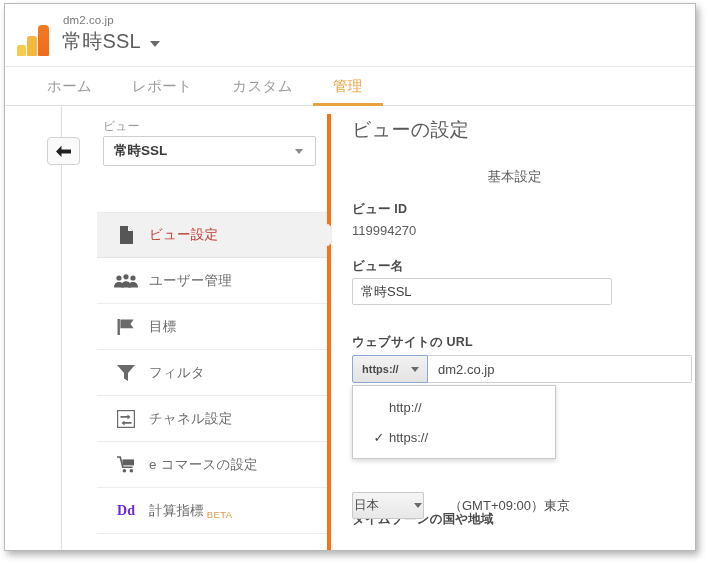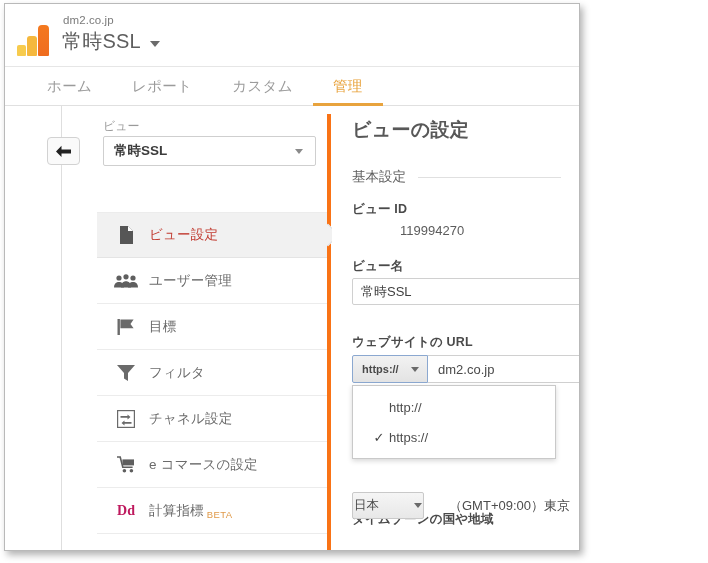--- a/index.html
+++ b/index.html
@@ -13,21 +13,21 @@
     overflow: hidden;
     font-family: "Liberation Sans", "DejaVu Sans", sans-serif;
     -webkit-font-smoothing: antialiased;
   }
 
   
   #window-frame {
     position: absolute;
     left: 4px;
     top: 3px;
-    width: 576px;
+    width: 692px;
     height: 548px;
     background: #ffffff;
     border: 1px solid #b9b9b9;
     box-sizing: border-box;
     box-shadow: 3px 4px 7px rgba(0,0,0,0.30);
     overflow: hidden;
   }
 
   
   #account-bar {
@@ -248,50 +248,50 @@
   .menu-badge {
     font-size: 9.5px;
     color: #e09a4a;
     margin-left: 3px;
     letter-spacing: .4px;
     vertical-align: bottom;
   }
   .dd-glyph {
     font-size: 14px;
     font-weight: bold;
-    color: #be185d;
+    color: #6d28d9;
     font-family: "Liberation Serif", serif;
   }
 
   
   #detail-pane {
     position: absolute;
     left: 327px;
     top: 0;
     right: 0;
     height: 100%;
     background: #fff;
     overflow: hidden;
   }
   #detail-title {
     position: absolute;
     left: 20px;
     top: 11px;
     font-size: 19px;
     color: #585858;
     letter-spacing: .3px;
-    font-weight: bold;
   }
   #section-head {
     position: absolute;
     left: 20px;
     top: 62px;
     right: 18px;
     display: flex;
     align-items: center;
+    flex-direction: column;
   }
   #section-head .sh-text {
     font-size: 13.5px;
     color: #5d5d5d;
     white-space: nowrap;
   }
   #section-head .sh-rule {
     flex: 1;
     height: 1px;
     background: #e0e0e0;
@@ -304,21 +304,20 @@
     font-size: 12.5px;
     color: #4a4a4a;
     font-weight: bold;
     letter-spacing: .2px;
   }
   .field-static {
     position: absolute;
     left: 20px;
     font-size: 13px;
     color: #5c5c5c;
-    margin-left: 48px;
   }
   #label-viewid { top: 95px; }
   #value-viewid { top: 117px; }
   #label-viewname { top: 152px; }
   #input-viewname {
     position: absolute;
     left: 20px;
     top: 172px;
     width: 260px;
     height: 27px;

